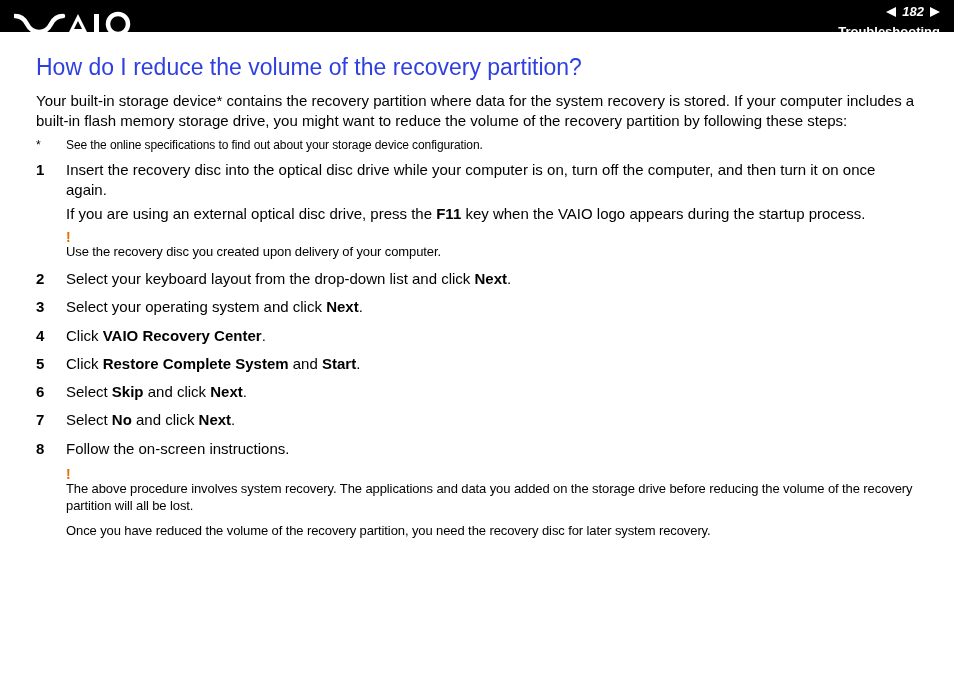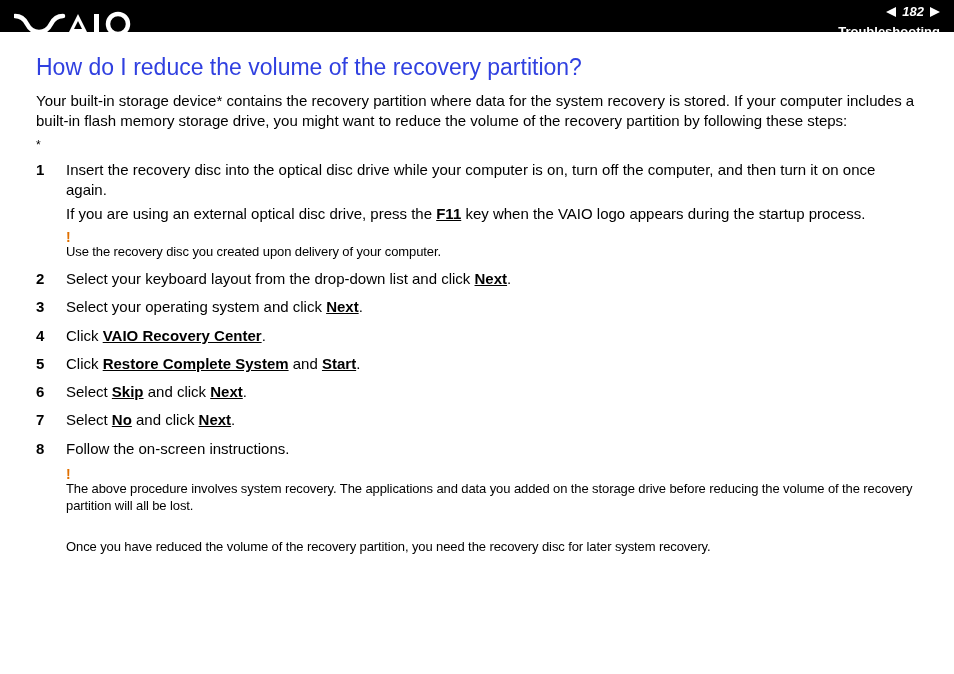--- a/index.html
+++ b/index.html
@@ -112,23 +112,23 @@
   }
   .note-text {
     font-size: 13px;
     line-height: 1.3;
   }
   .note-block {
     margin: 4px 0 8px 30px;
   }
   .closing {
     font-size: 13px;
-    margin: 24px 0 0 30px;
-  }
-  b { font-weight: bold; text-decoration: underline; }
+    margin: 8px 0 0 30px;
+  }
+  b { font-weight: bold; }
 </style>
 </head>
 <body>
 
 <div class="header">
   <svg class="logo" viewBox="0 0 240 48">
     <path d="M 2 8 Q 18 8 26 24 Q 34 40 50 40 Q 66 40 74 24 Q 82 8 98 8" stroke="#fff" stroke-width="9" fill="none" stroke-linecap="round"></path>
     <path d="M 108 44 L 128 4 L 148 44 Z" fill="#fff"></path>
     <path d="M 120 34 L 128 18 L 136 34 Z" fill="#000"></path>
     <rect x="160" y="4" width="10" height="40" fill="#fff"></rect>
@@ -141,20 +141,21 @@
   </div>
   <div class="section-label">Troubleshooting</div>
 </div>
 
 <div class="content">
   <h1 class="title">How do I reduce the volume of the recovery partition?</h1>
   <p class="intro">Your built-in storage device* contains the recovery partition where data for the system recovery is stored. If your computer includes a built-in flash memory storage drive, you might want to reduce the volume of the recovery partition by following these steps:</p>
 
   <div class="footnote-row">
     <span class="mark">*</span>
+    <span class="text">See the online specifications to find out about your storage device configuration.</span>
   </div>
 
   <ol class="steps">
     <li>
       <span class="num">1</span>
       <span class="body">
         <span>Insert the recovery disc into the optical disc drive while your computer is on, turn off the computer, and then turn it on once again.</span>
         <div class="subnote">
           <span>If you are using an external optical disc drive, press the </span><b>F11</b><span> key when the VAIO logo appears during the startup process.</span>
         </div>

